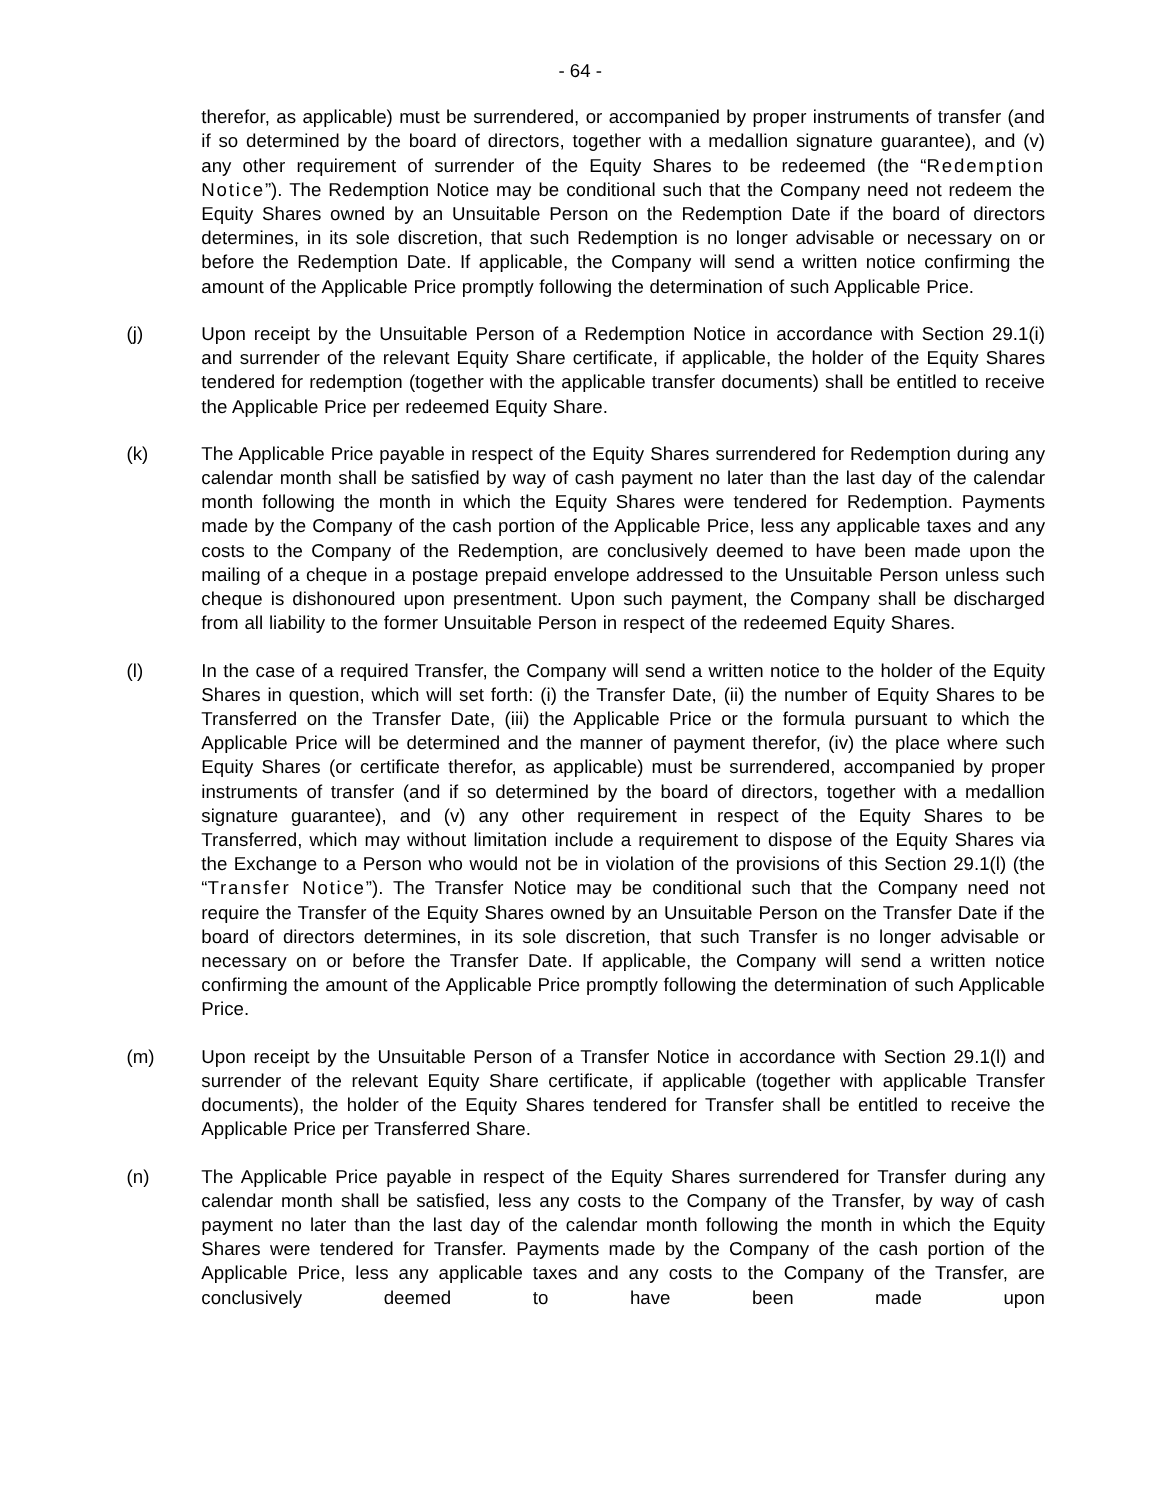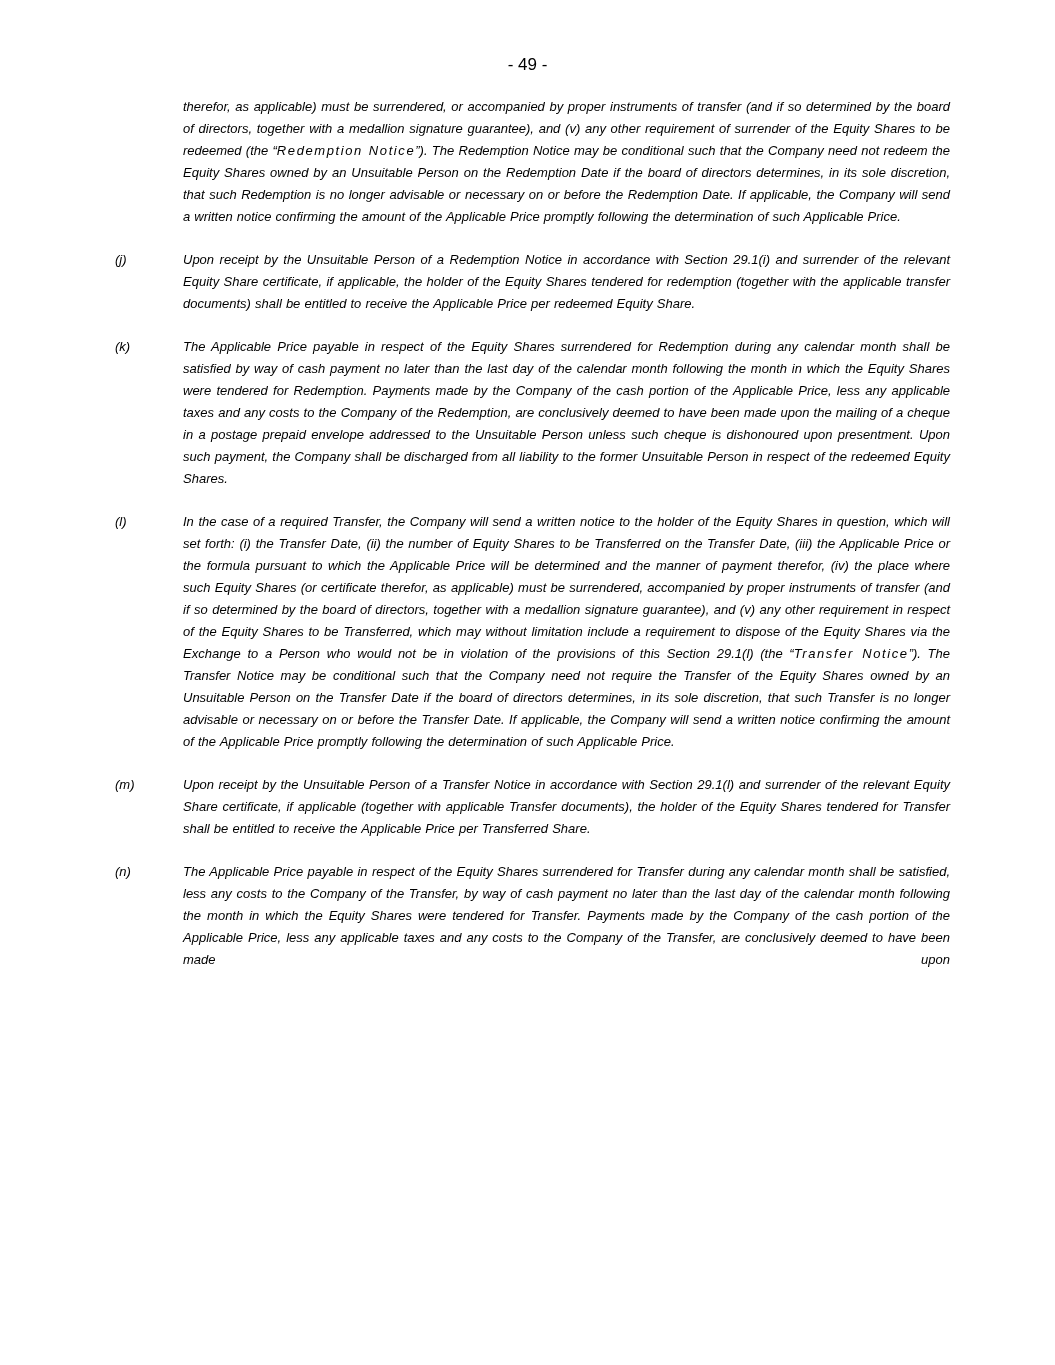--- a/index.html
+++ b/index.html
@@ -26,43 +26,42 @@
   }
   .content {
     position: absolute;
     top: 96px;
     left: 183px;
     width: 767px;
   }
   .para {
     position: relative;
     text-align: justify;
-    font-size: 13px;
+    font-size: 17px;
     line-height: 22px;
     margin: 0 0 21px 0;
     word-spacing: 0.5px;
-    font-style: italic;
   }
   .plabel {
     position: absolute;
     left: -68px;
     top: 0;
     text-align: left;
   }
   .defined-term {
     letter-spacing: 1.6px;
   }
   .justify-last {
     text-align-last: justify;
   }
 </style>
 </head>
 <body>
 
-<div class="page-number">- 49 -</div>
+<div class="page-number">- 64 -</div>
 
 <div class="content">
 
   <div class="para"><span>therefor, as applicable) must be surrendered, or accompanied by proper instruments of transfer (and if so determined by the board of directors, together with a medallion signature guarantee), and (v) any other requirement of surrender of the Equity Shares to be redeemed (the “</span><span class="defined-term">Redemption Notice</span><span>”). The Redemption Notice may be conditional such that the Company need not redeem the Equity Shares owned by an Unsuitable Person on the Redemption Date if the board of directors determines, in its sole discretion, that such Redemption is no longer advisable or necessary on or before the Redemption Date. If applicable, the Company will send a written notice confirming the amount of the Applicable Price promptly following the determination of such Applicable Price.</span></div>
 
   <div class="para"><span class="plabel">(j)</span><span>Upon receipt by the Unsuitable Person of a Redemption Notice in accordance with Section 29.1(i) and surrender of the relevant Equity Share certificate, if applicable, the holder of the Equity Shares tendered for redemption (together with the applicable transfer documents) shall be entitled to receive the Applicable Price per redeemed Equity Share.</span><span class="defined-term"></span><span></span></div>
 
   <div class="para"><span class="plabel">(k)</span><span>The Applicable Price payable in respect of the Equity Shares surrendered for Redemption during any calendar month shall be satisfied by way of cash payment no later than the last day of the calendar month following the month in which the Equity Shares were tendered for Redemption. Payments made by the Company of the cash portion of the Applicable Price, less any applicable taxes and any costs to the Company of the Redemption, are conclusively deemed to have been made upon the mailing of a cheque in a postage prepaid envelope addressed to the Unsuitable Person unless such cheque is dishonoured upon presentment. Upon such payment, the Company shall be discharged from all liability to the former Unsuitable Person in respect of the redeemed Equity Shares.</span><span class="defined-term"></span><span></span></div>
 
   <div class="para"><span class="plabel">(l)</span><span>In the case of a required Transfer, the Company will send a written notice to the holder of the Equity Shares in question, which will set forth: (i) the Transfer Date, (ii) the number of Equity Shares to be Transferred on the Transfer Date, (iii) the Applicable Price or the formula pursuant to which the Applicable Price will be determined and the manner of payment therefor, (iv) the place where such Equity Shares (or certificate therefor, as applicable) must be surrendered, accompanied by proper instruments of transfer (and if so determined by the board of directors, together with a medallion signature guarantee), and (v) any other requirement in respect of the Equity Shares to be Transferred, which may without limitation include a requirement to dispose of the Equity Shares via the Exchange to a Person who would not be in violation of the provisions of this Section 29.1(l) (the “</span><span class="defined-term">Transfer Notice</span><span>”). The Transfer Notice may be conditional such that the Company need not require the Transfer of the Equity Shares owned by an Unsuitable Person on the Transfer Date if the board of directors determines, in its sole discretion, that such Transfer is no longer advisable or necessary on or before the Transfer Date. If applicable, the Company will send a written notice confirming the amount of the Applicable Price promptly following the determination of such Applicable Price.</span></div>

